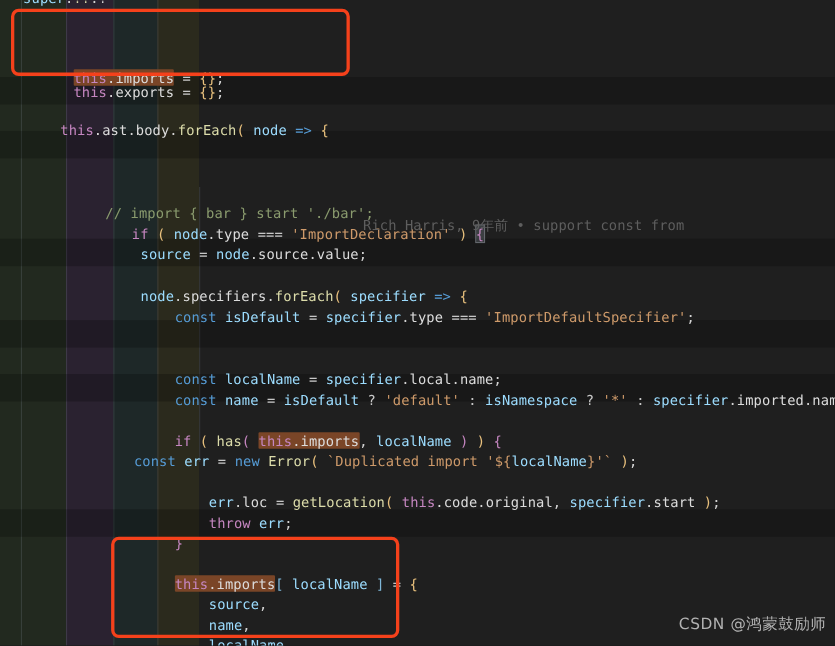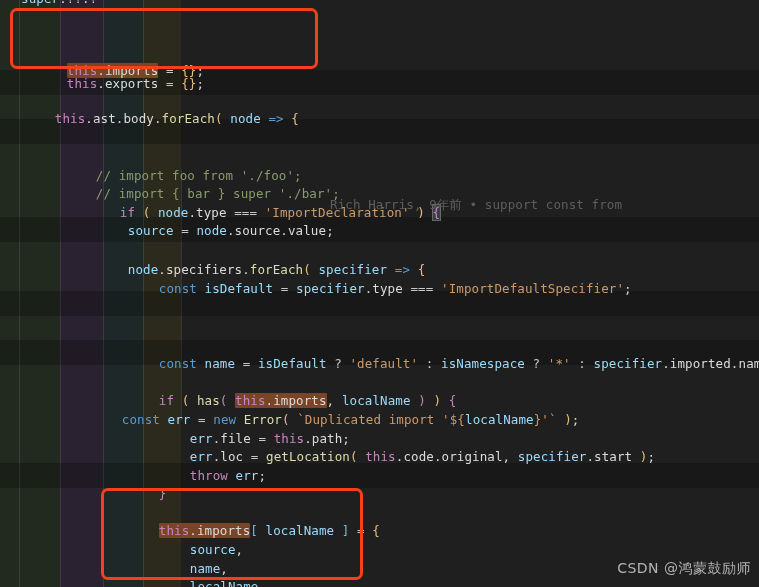--- a/index.html
+++ b/index.html
@@ -165,26 +165,23 @@
       <span class="c-kw">this</span><span class="c-prop">.exports</span><span class="c-op"> = </span><span class="c-brace1">{}</span><span class="c-punc">;</span>
     </div>
 
     
     <div class="ln" style="top:82px; padding-left:9px;">
       <span class="c-kw">this</span><span class="c-prop">.ast</span><span class="c-punc">.</span><span class="c-prop">body</span><span class="c-punc">.</span><span class="c-fn">forEach</span><span class="c-brace1">(</span><span class="c-id"> node </span><span class="c-kw2">=&gt;</span><span class="c-brace1"> {</span>
     </div>
     
 
     
-    <div class="ln" style="top:139px; padding-left:50px;">
-      <span class="c-com">// import foo from './foo';</span>
-    </div>
     
     <div class="ln" style="top:157px; padding-left:50px;">
-      <span class="c-com">// import { bar } super './bar';</span>
+      <span class="c-com">// import { bar } start './bar';</span>
     </div>
     
     <div class="ln" style="top:176px; padding-left:50px;margin-left:24px;">
       <span class="c-kw">if</span><span class="c-brace1"> ( </span><span class="c-id">node</span><span class="c-punc">.</span><span class="c-prop">type</span><span class="c-op"> === </span><span class="c-str">'ImportDeclaration'</span><span class="c-brace1"> ) </span><span class="c-brace2 sel-brace">{</span>
     </div>
     
     <div class="ln" style="top:194px; padding-left:82px;">
       <span class="c-id">source</span><span class="c-op"> = </span><span class="c-id">node</span><span class="c-punc">.</span><span class="c-prop">source</span><span class="c-punc">.</span><span class="c-prop">value</span><span class="c-punc">;</span>
     </div>
 
@@ -192,37 +189,37 @@
     <div class="ln" style="top:233px; padding-left:82px;">
       <span class="c-id">node</span><span class="c-punc">.</span><span class="c-prop">specifiers</span><span class="c-punc">.</span><span class="c-fn">forEach</span><span class="c-brace1">(</span><span class="c-id"> specifier </span><span class="c-kw2">=&gt;</span><span class="c-brace1"> {</span>
     </div>
     
     <div class="ln" style="top:252px; padding-left:113px;">
       <span class="c-kw2">const</span><span class="c-id"> isDefault </span><span class="c-op">= </span><span class="c-id">specifier</span><span class="c-punc">.</span><span class="c-prop">type</span><span class="c-op"> === </span><span class="c-str">'ImportDefaultSpecifier'</span><span class="c-punc">;</span>
     </div>
     
 
     
+    <div class="ln" style="top:308px; padding-left:113px;">
+      <span class="c-kw2">const</span><span class="c-id"> localName </span><span class="c-op">= </span><span class="c-id">specifier</span><span class="c-punc">.</span><span class="c-prop">local</span><span class="c-punc">.</span><span class="c-prop">name</span><span class="c-punc">;</span>
+    </div>
     
     <div class="ln" style="top:327px; padding-left:113px;">
       <span class="c-kw2">const</span><span class="c-id"> name </span><span class="c-op">= </span><span class="c-id">isDefault </span><span class="c-op">? </span><span class="c-str">'default'</span><span class="c-op"> : </span><span class="c-id">isNamespace </span><span class="c-op">? </span><span class="c-str">'*'</span><span class="c-op"> : </span><span class="c-id">specifier</span><span class="c-punc">.</span><span class="c-prop">imported</span><span class="c-punc">.</span><span class="c-prop">name</span>
     </div>
 
     
     <div class="ln" style="top:364px; padding-left:113px;">
       <span class="c-kw">if</span><span class="c-brace1"> ( </span><span class="c-fn">has</span><span class="c-brace2">( </span><span class="hl"><span class="c-kw">this</span><span class="c-prop">.imports</span></span><span class="c-punc">, </span><span class="c-id">localName </span><span class="c-brace2">) </span><span class="c-brace1">) </span><span class="c-brace2">{</span>
     </div>
     
     <div class="ln" style="top:383px; padding-left:76px;">
       <span class="c-kw2">const</span><span class="c-id"> err </span><span class="c-op">= </span><span class="c-kw2">new</span><span class="c-fn"> Error</span><span class="c-brace1">( </span><span class="c-tmpl">`Duplicated import '${</span><span class="c-id">localName</span><span class="c-tmpl">}'`</span><span class="c-brace1"> )</span><span class="c-punc">;</span>
     </div>
     
-    <div class="ln" style="top:402px; padding-left:144px;">
-      <span class="c-id">err</span><span class="c-punc">.</span><span class="c-prop">file</span><span class="c-op"> = </span><span class="c-kw">this</span><span class="c-prop">.path</span><span class="c-punc">;</span>
-    </div>
     
     <div class="ln" style="top:420px; padding-left:144px;">
       <span class="c-id">err</span><span class="c-punc">.</span><span class="c-prop">loc</span><span class="c-op"> = </span><span class="c-fn">getLocation</span><span class="c-brace1">( </span><span class="c-kw">this</span><span class="c-prop">.code</span><span class="c-punc">.</span><span class="c-prop">original</span><span class="c-punc">, </span><span class="c-id">specifier</span><span class="c-punc">.</span><span class="c-prop">start </span><span class="c-brace1">)</span><span class="c-punc">;</span>
     </div>
     
     <div class="ln" style="top:439px; padding-left:144px;">
       <span class="c-kw">throw</span><span class="c-id"> err</span><span class="c-punc">;</span>
     </div>
     
     <div class="ln" style="top:457px; padding-left:113px;">

